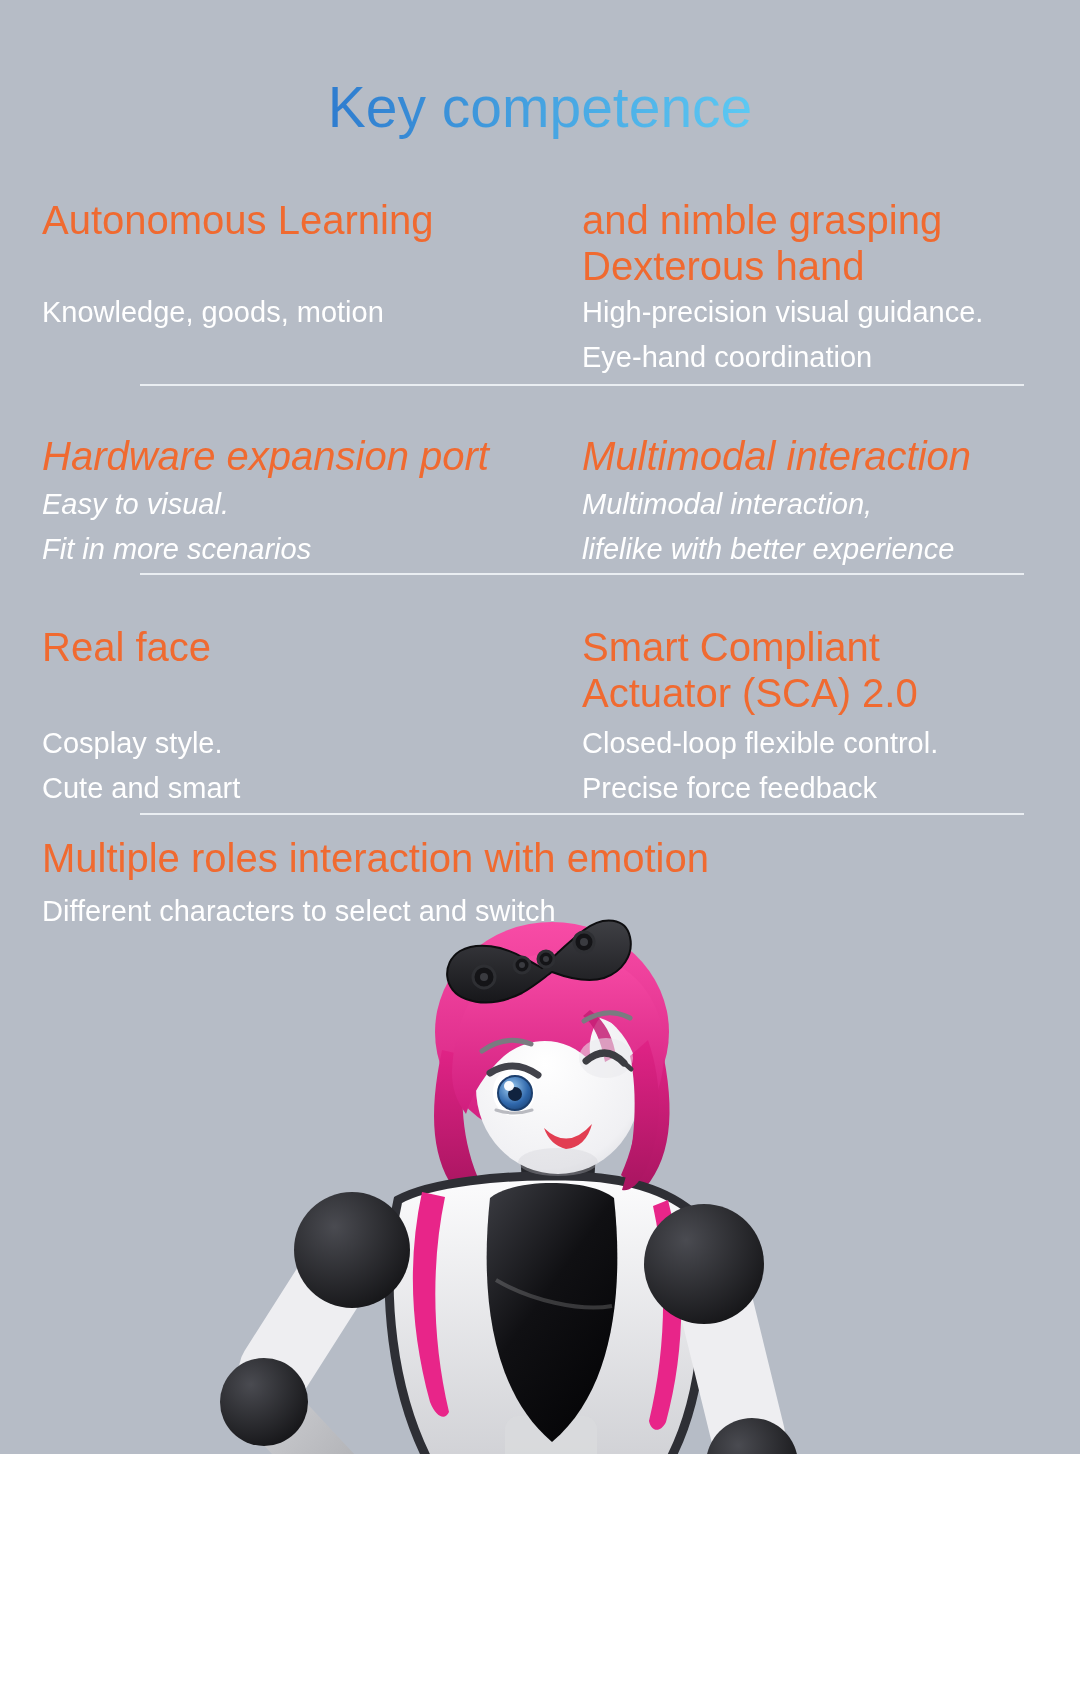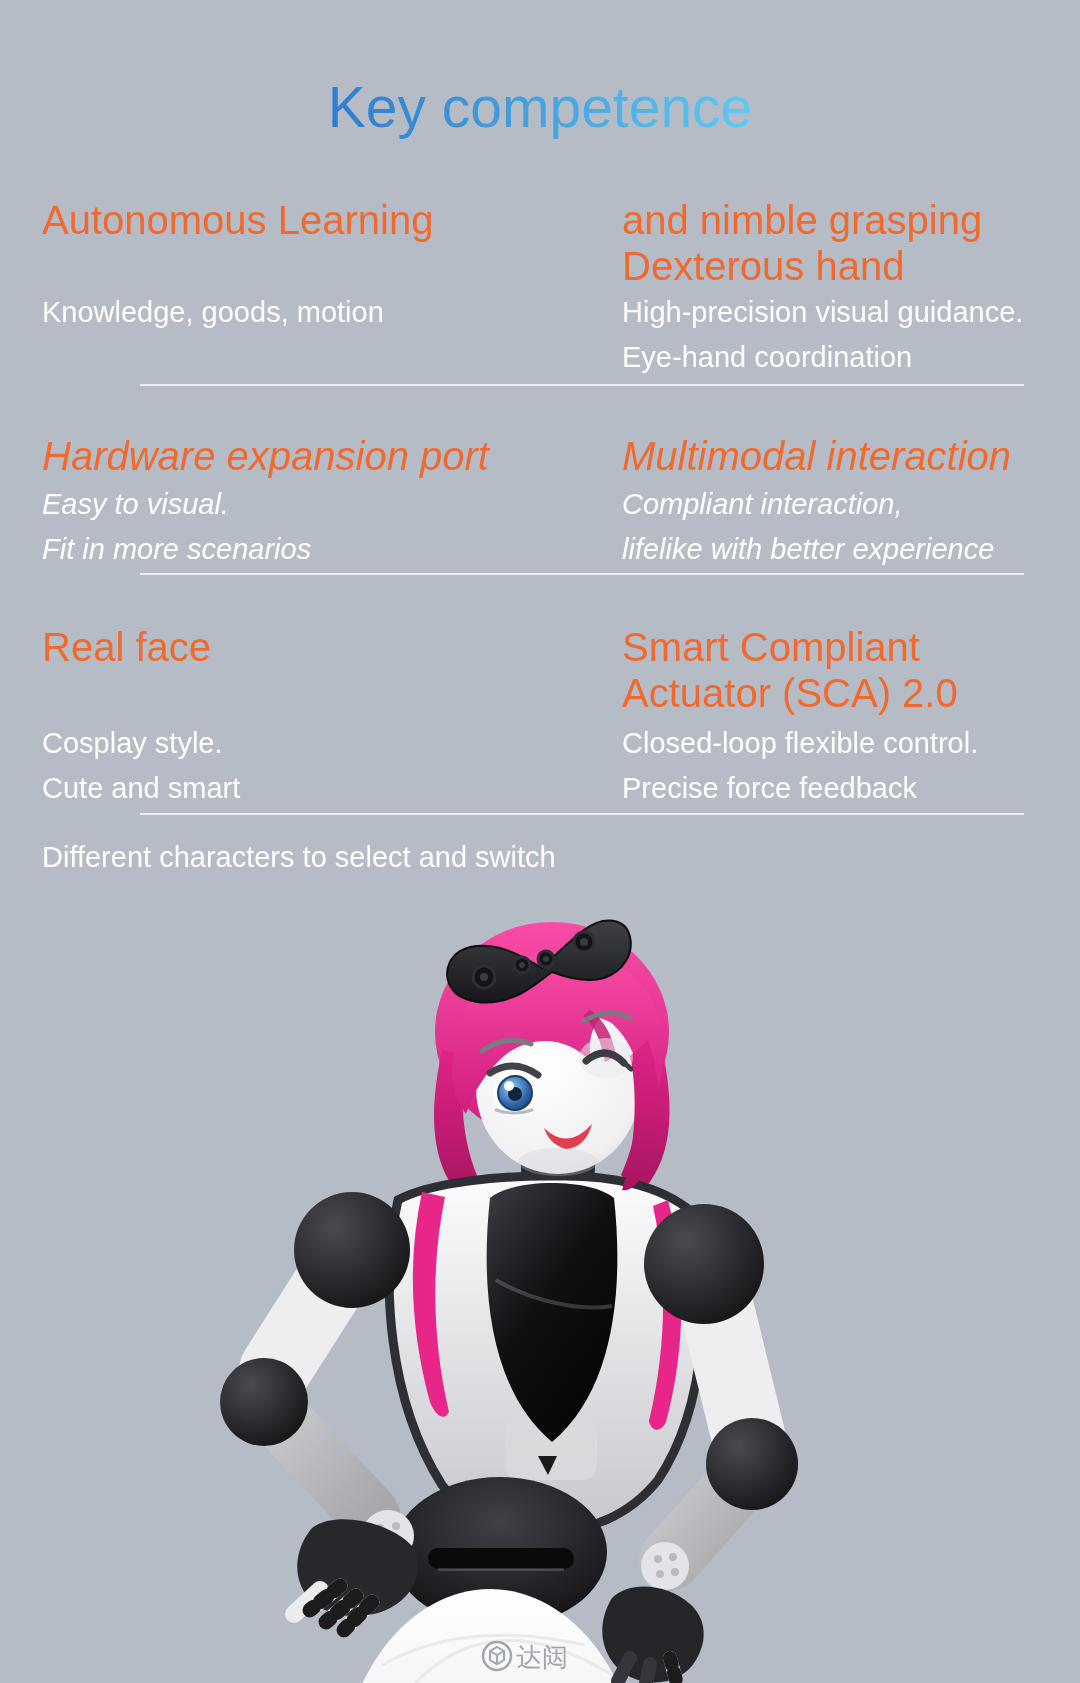--- a/index.html
+++ b/index.html
@@ -2,35 +2,35 @@
 <html style="--page-bg: #b6bcc6; --accent: #f06a30; --body-text: #ffffff; --title-grad-start: #2e7ccf; --title-grad-end: #5cc9f3; --divider: #f0f3f6; --logo-gray: #9aa0a9;"><head>
 <meta charset="utf-8">
 <style>
   :root{
     --page-bg:#b6bcc6; --accent:#f06a30; --body-text:#ffffff;
     --title-grad-start:#2e7ccf; --title-grad-end:#5cc9f3;
     --divider:#f0f3f6; --logo-gray:#9aa0a9;
   }
   html,body{margin:0;padding:0;}
   .page{
-    position:relative; width:1080px; height:1683px; overflow:hidden;
+    position:relative; width:1080px; height:1454px; overflow:hidden;
     background:var(--page-bg);
     font-family:"Liberation Sans", sans-serif;
   }
   .title{
     margin:74px 0 0; text-align:center; font-weight:400;
     font-size:57px; line-height:66px;
   }
   .title span{
     background:linear-gradient(90deg,var(--title-grad-start),var(--title-grad-end));
     -webkit-background-clip:text; background-clip:text;
     color:transparent; -webkit-text-fill-color:transparent;
   }
   .features{padding:0 40px 0 42px;}
-  .row{display:grid; grid-template-columns:540px auto;gap:40px;}
+  .row{display:grid; grid-template-columns:540px auto;}
   .row.single{grid-template-columns:auto;}
   .head{margin:0; font-weight:400; font-size:40px; line-height:46px; color:var(--accent);}
   .head .ln{display:block;}
   .desc{margin:0; font-weight:400; font-size:29px; line-height:45px; color:var(--body-text);}
   .desc .ln{display:block;}
   .row-1{margin-top:57px;} .row-1 .head{min-height:93px;}
   .row-2{margin-top:47px;font-style:italic;} .row-2 .head{min-height:49px;}
   .row-3{margin-top:49px;} .row-3 .head{min-height:97px;}
   .row-4{margin-top:20px;} .row-4 .head{min-height:0; margin-bottom:8px;}
   .divider{height:2px; width:884px; margin-left:98px; background:var(--divider); opacity:.9;}
@@ -83,21 +83,21 @@
           <span class="ln">Easy to visual.</span>
           <span class="ln">Fit in more scenarios</span>
         </p>
       </div>
       <div class="cell">
         <h2 class="head">
           <span class="ln">Multimodal interaction</span>
           <span class="ln"></span>
         </h2>
         <p class="desc">
-          <span class="ln">Compliant interaction,</span>
+          <span class="ln">Multimodal interaction,</span>
           <span class="ln">lifelike with better experience</span>
         </p>
       </div>
     </div>
 
     <div class="divider divider-2"></div>
 
     <div class="row row-3">
       <div class="cell">
         <h2 class="head">
@@ -118,20 +118,23 @@
           <span class="ln">Closed-loop flexible control.</span>
           <span class="ln">Precise force feedback</span>
         </p>
       </div>
     </div>
 
     <div class="divider divider-3"></div>
 
     <div class="row row-4 single">
       <div class="cell">
+        <h2 class="head">
+          <span class="ln">Multiple roles interaction with emotion</span>
+        </h2>
         <p class="desc">
           <span class="ln">Different characters to select and switch</span>
         </p>
       </div>
     </div>
   </div>
 
   <svg class="robot" viewBox="0 0 760 823" aria-hidden="true">
     <defs>
       <linearGradient id="hairGrad" x1="0" y1="0" x2="0" y2="1">

